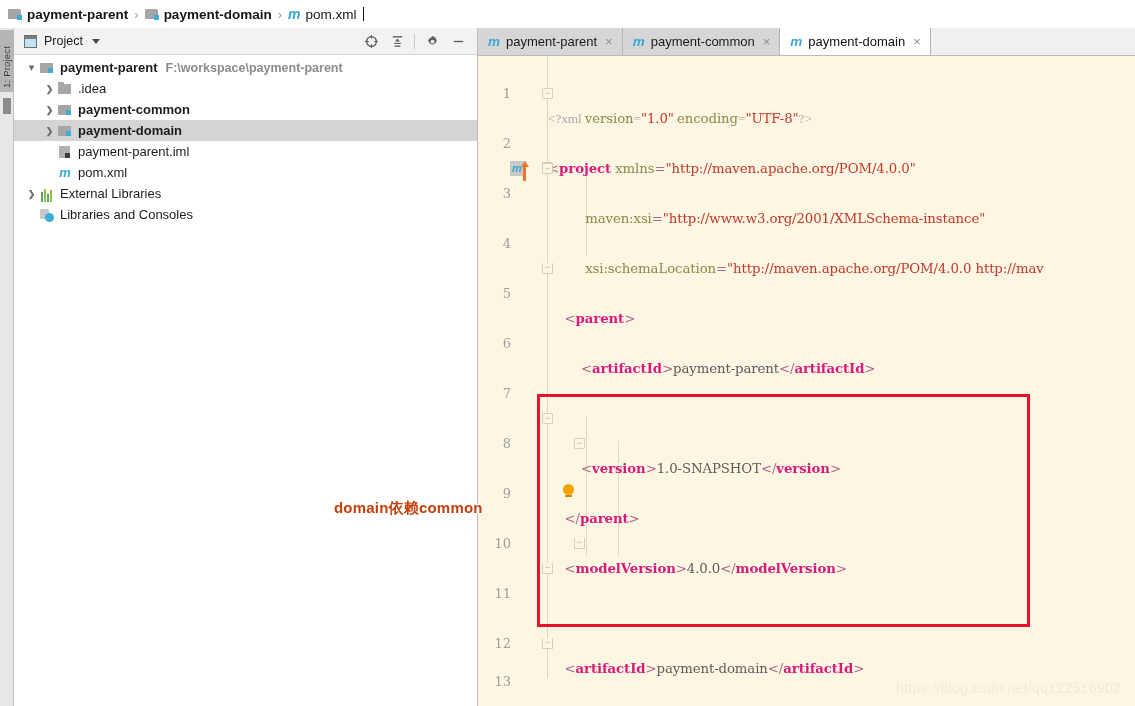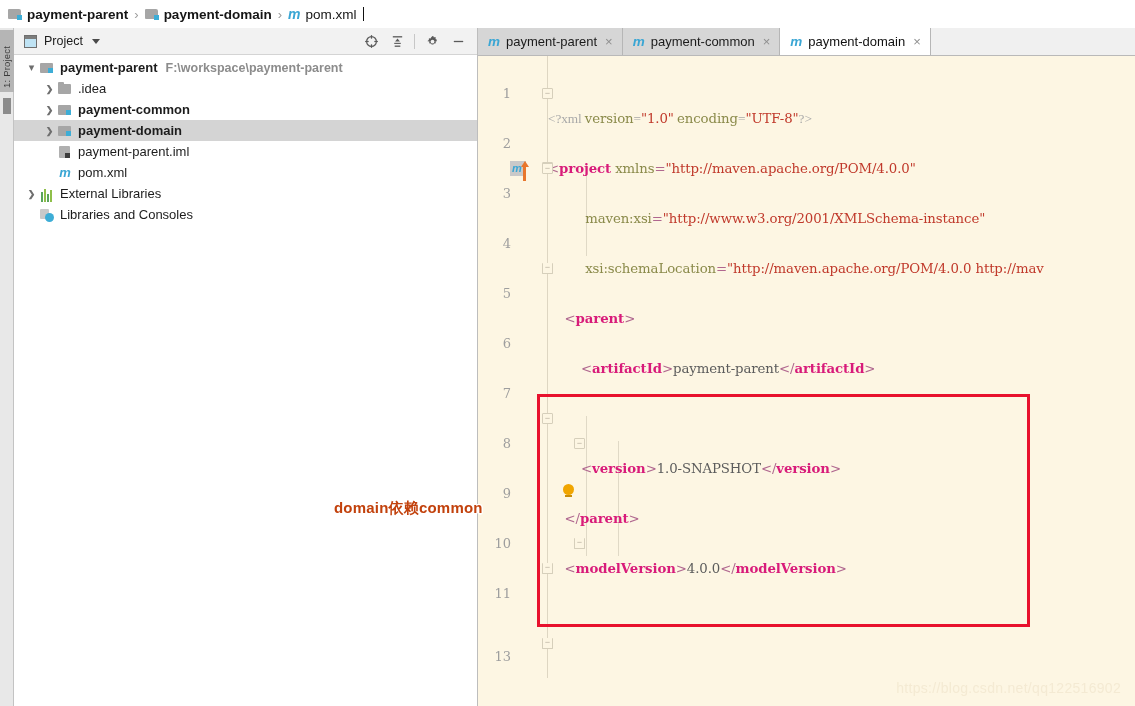--- a/index.html
+++ b/index.html
@@ -398,20 +398,24 @@
         <div class="cl" style="top:225px">
           <span class="lno">10</span>
           <span class="code-text">    <span class="punc">&lt;</span><span class="tag">modelVersion</span><span class="punc">&gt;</span><span class="txt">4.0.0</span><span class="punc">&lt;/</span><span class="tag">modelVersion</span><span class="punc">&gt;</span></span>
         </div>
 
         <div class="cl" style="top:250px">
           <span class="lno">11</span>
           <span class="code-text"></span>
         </div>
 
+        <div class="cl" style="top:275px">
+          <span class="lno">12</span>
+          <span class="code-text">    <span class="punc">&lt;</span><span class="tag">artifactId</span><span class="punc">&gt;</span><span class="txt">payment-domain</span><span class="punc">&lt;/</span><span class="tag">artifactId</span><span class="punc">&gt;</span></span>
+        </div>
 
         <div class="cl" style="top:288px">
           <span class="lno">13</span>
           
         </div>
 
       </div>
 
       <div class="foldmark" style="left:64px; top:106px;">−</div>
 

